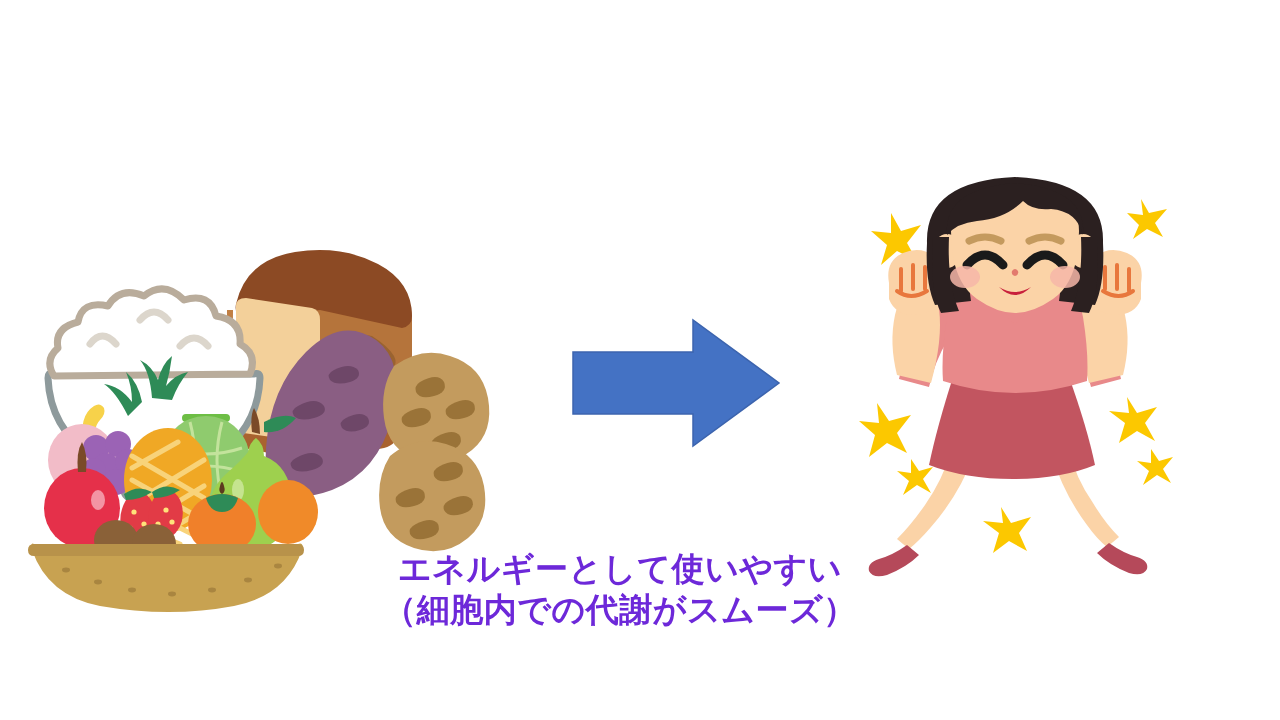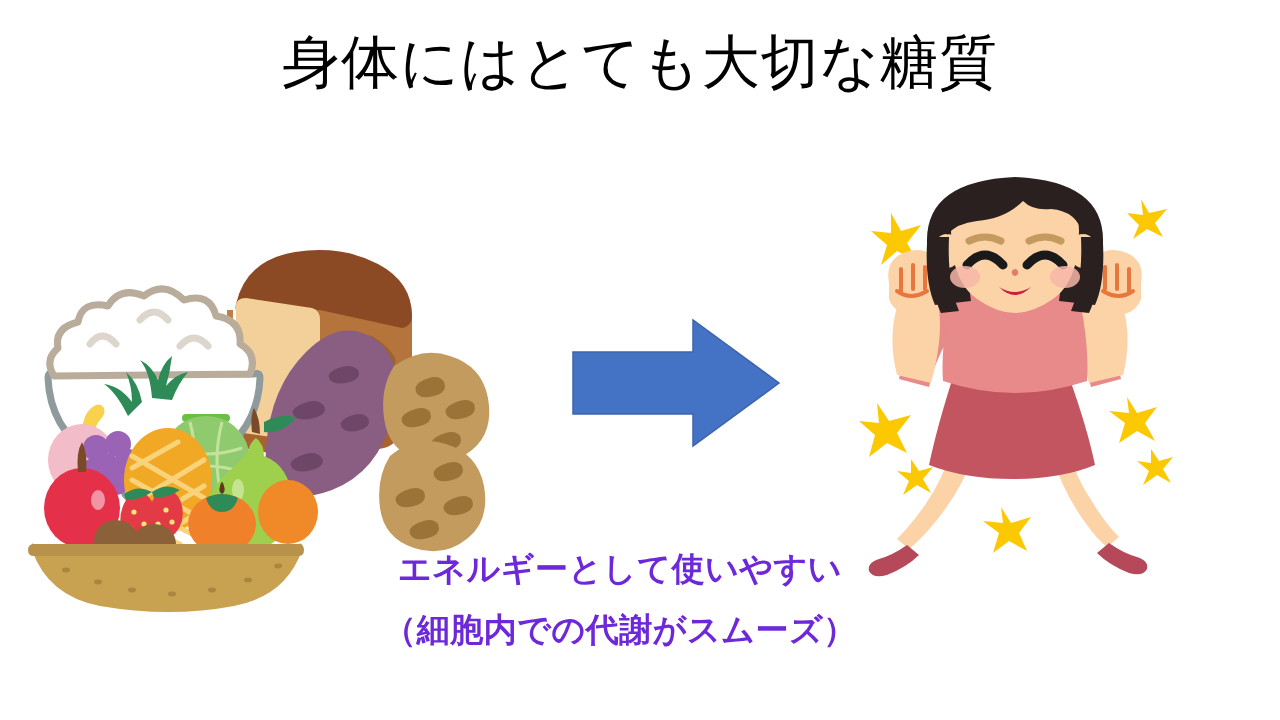--- a/index.html
+++ b/index.html
@@ -39,42 +39,41 @@
     left: 330px;
     top: 548px;
     width: 580px;
     text-align: center;
     font-size: 33px;
     line-height: 1.25;
     font-weight: 700;
     color: #6d28d9;
     letter-spacing: 0.5px;
   }
-  .caption .line2 { display: block; margin-top: 20px; }
+  .caption .line2 { display: block; }
 
   
   .art { position: absolute; }
 
   
   .arrow-wrap { left: 565px; top: 318px; width: 220px; height: 130px; }
 
   
   .food-wrap { left: 20px; top: 160px; width: 480px; height: 420px; }
 
   
   .girl-wrap { left: 855px; top: 165px; width: 320px; height: 420px; }
 
   svg { display: block; overflow: visible; }
 </style>
 </head>
 <body>
 
 <div id="slide">
 
-  <div class="slide-title">身体にはとても大切な糖質</div>
 
   <div class="art food-wrap">
     <svg width="480" height="420" viewBox="0 0 480 420" xmlns="http://www.w3.org/2000/svg">
 
       <g>
 
         <path d="M275 130 Q300 108 330 112 L372 126 Q392 136 392 158 L392 248
                  Q392 262 376 266 L300 286 L296 150 Z" fill="#B5743B"></path>
 
         <path d="M216 144 Q226 100 275 92 Q322 85 358 104 Q392 122 392 156

